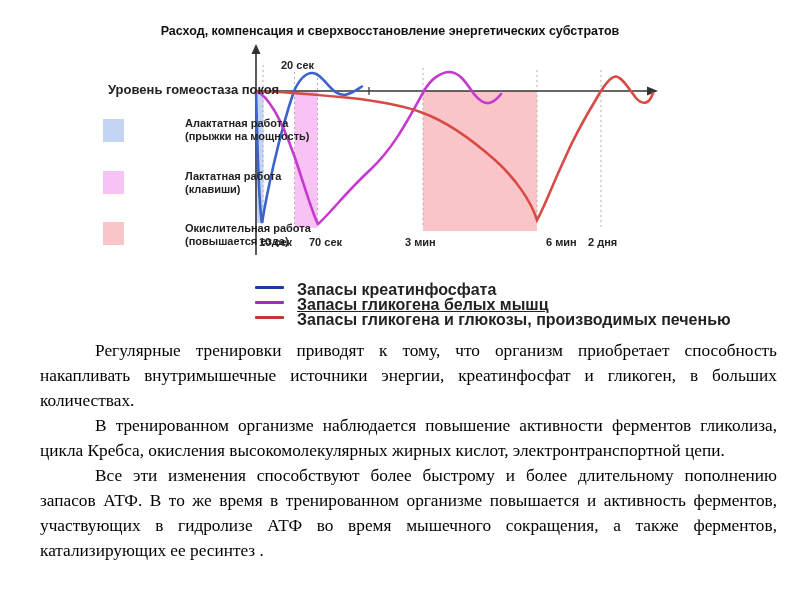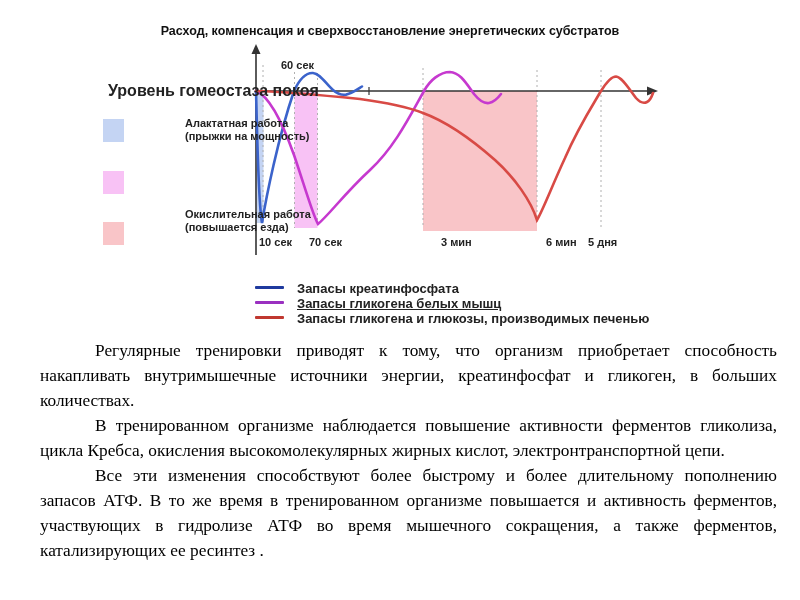--- a/index.html
+++ b/index.html
@@ -2,29 +2,29 @@
 <html><head>
 <meta charset="utf-8">
 <style>
   html,body{margin:0;padding:0;background:#fff;}
   #page{position:relative;width:800px;height:600px;background:#ffffff;overflow:hidden;
         font-family:"Liberation Sans",sans-serif;color:#1a1a1a;}
   .abs{position:absolute;}
   #slide-title{left:0;top:8px;width:780px;text-align:center;font-size:12.5px;font-weight:700;color:#111;margin-top:16px;}
   
   .chart-label{font-size:11px;font-weight:700;color:#222;white-space:nowrap;}
-  #homeostasis-label{left:108px;top:82px;font-size:16px;text-align:right;}
+  #homeostasis-label{left:108px;top:82px;font-size:13px;text-align:right;}
   #peak-label{left:281px;top:59px;}
   .x-label{top:236px;}
   
   .zone-swatch{width:21px;height:23px;}
   .zone-label{font-size:11px;font-weight:700;line-height:13px;color:#222;margin-left:48px;}
   
   .series-line{width:29px;height:3px;border-radius:1px;}
-  .series-label{font-size:13px;font-weight:700;color:#222;white-space:nowrap;text-align:center;}
+  .series-label{font-size:16px;font-weight:700;color:#222;white-space:nowrap;text-align:center;}
   
   #body-text{left:40px;top:338px;width:737px;text-align:justify;
              font-family:"Liberation Serif",serif;font-size:17.3px;line-height:25px;color:#000;}
   #body-text p{margin:0;text-indent:55px;}
 </style>
 </head>
 <body>
 
 <div id="page">
 
@@ -63,37 +63,41 @@
              C 480,63.5 485,65.6 489,65 C 494,64 498,60 501,56" fill="none" stroke="#c639cf" stroke-width="2.6" stroke-linecap="round"></path>
 
     <path d="M 256,53 C 290,54 330,58 360,61 C 390,65 410,70 423,75
              C 445,83 470,100 495,122 C 515,140 531,163 537,182
              C 543,172 552,148 565,120 C 578,90 591,70 601,53
              C 606,45 611,38.5 616,38.5 C 622,39 629,51 636,60
              C 640,64.5 644,65.5 647,64 C 650,62.5 652,58 653,55" fill="none" stroke="#d84a45" stroke-width="2.6" stroke-linecap="round"></path>
   </svg>
 
   <div class="abs chart-label" id="homeostasis-label">Уровень гомеостаза покоя</div>
-  <div class="abs chart-label" id="peak-label">60 сек</div>
+  <div class="abs chart-label" id="peak-label">20 сек</div>
   <div class="abs chart-label x-label" style="left:259px;">10 сек</div>
   <div class="abs chart-label x-label" style="left:309px;">70 сек</div>
-  <div class="abs chart-label x-label" style="left:405px;margin-left:36px;">3 мин</div>
+  <div class="abs chart-label x-label" style="left:405px;">3 мин</div>
   <div class="abs chart-label x-label" style="left:522px;margin-left:24px;">6 мин</div>
-  <div class="abs chart-label x-label" style="left:588px;">5 дня</div>
+  <div class="abs chart-label x-label" style="left:588px;">2 дня</div>
 
   <div class="abs zone-swatch" style="left:103px;top:119px;background:#c4d4f3;"></div>
   <div class="abs zone-label" style="left:137px;top:117px;">
     <div>Алактатная работа</div>
     <div>(прыжки на мощность)</div>
   </div>
 
   <div class="abs zone-swatch" style="left:103px;top:171px;background:#f8c2f5;"></div>
+  <div class="abs zone-label" style="left:137px;top:170px;">
+    <div>Лактатная работа</div>
+    <div>(клавиши)</div>
+  </div>
 
   <div class="abs zone-swatch" style="left:103px;top:222px;background:#f9c5c8;"></div>
-  <div class="abs zone-label" style="left:137px;top:208px;">
+  <div class="abs zone-label" style="left:137px;top:222px;">
     <div>Окислительная работа</div>
     <div>(повышается езда)</div>
   </div>
 
   <div class="abs series-line" style="left:255px;top:286px;background:#1f3a9e;"></div>
   <div class="abs series-label" style="left:297px;top:281px;">Запасы креатинфосфата</div>
 
   <div class="abs series-line" style="left:255px;top:301px;background:#9a30c0;"></div>
   <div class="abs series-label" style="left:297px;top:296px;text-decoration:underline;">Запасы гликогена белых мышц</div>
 

